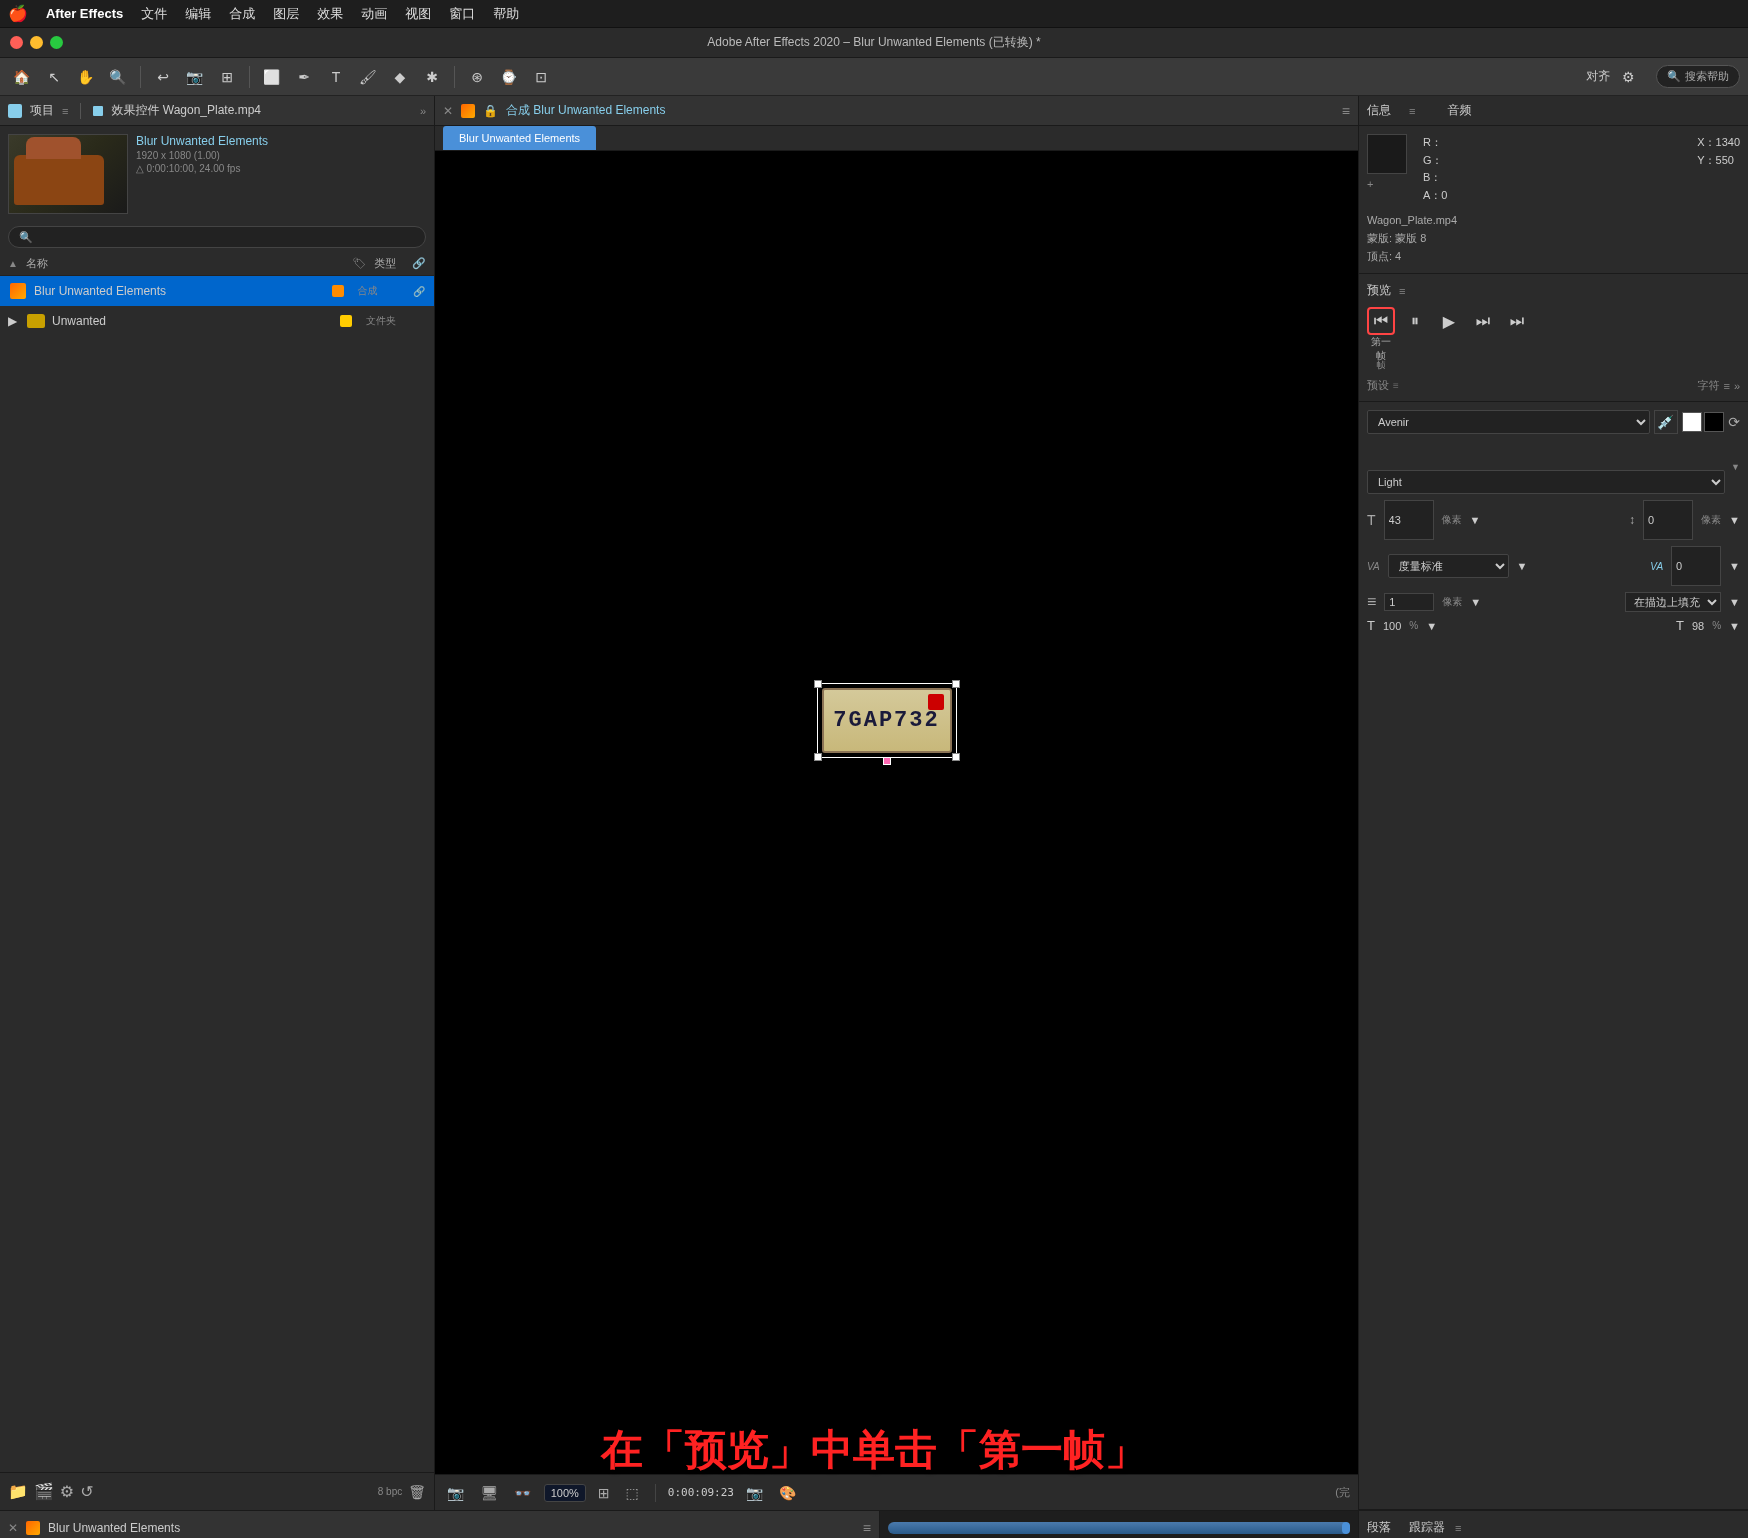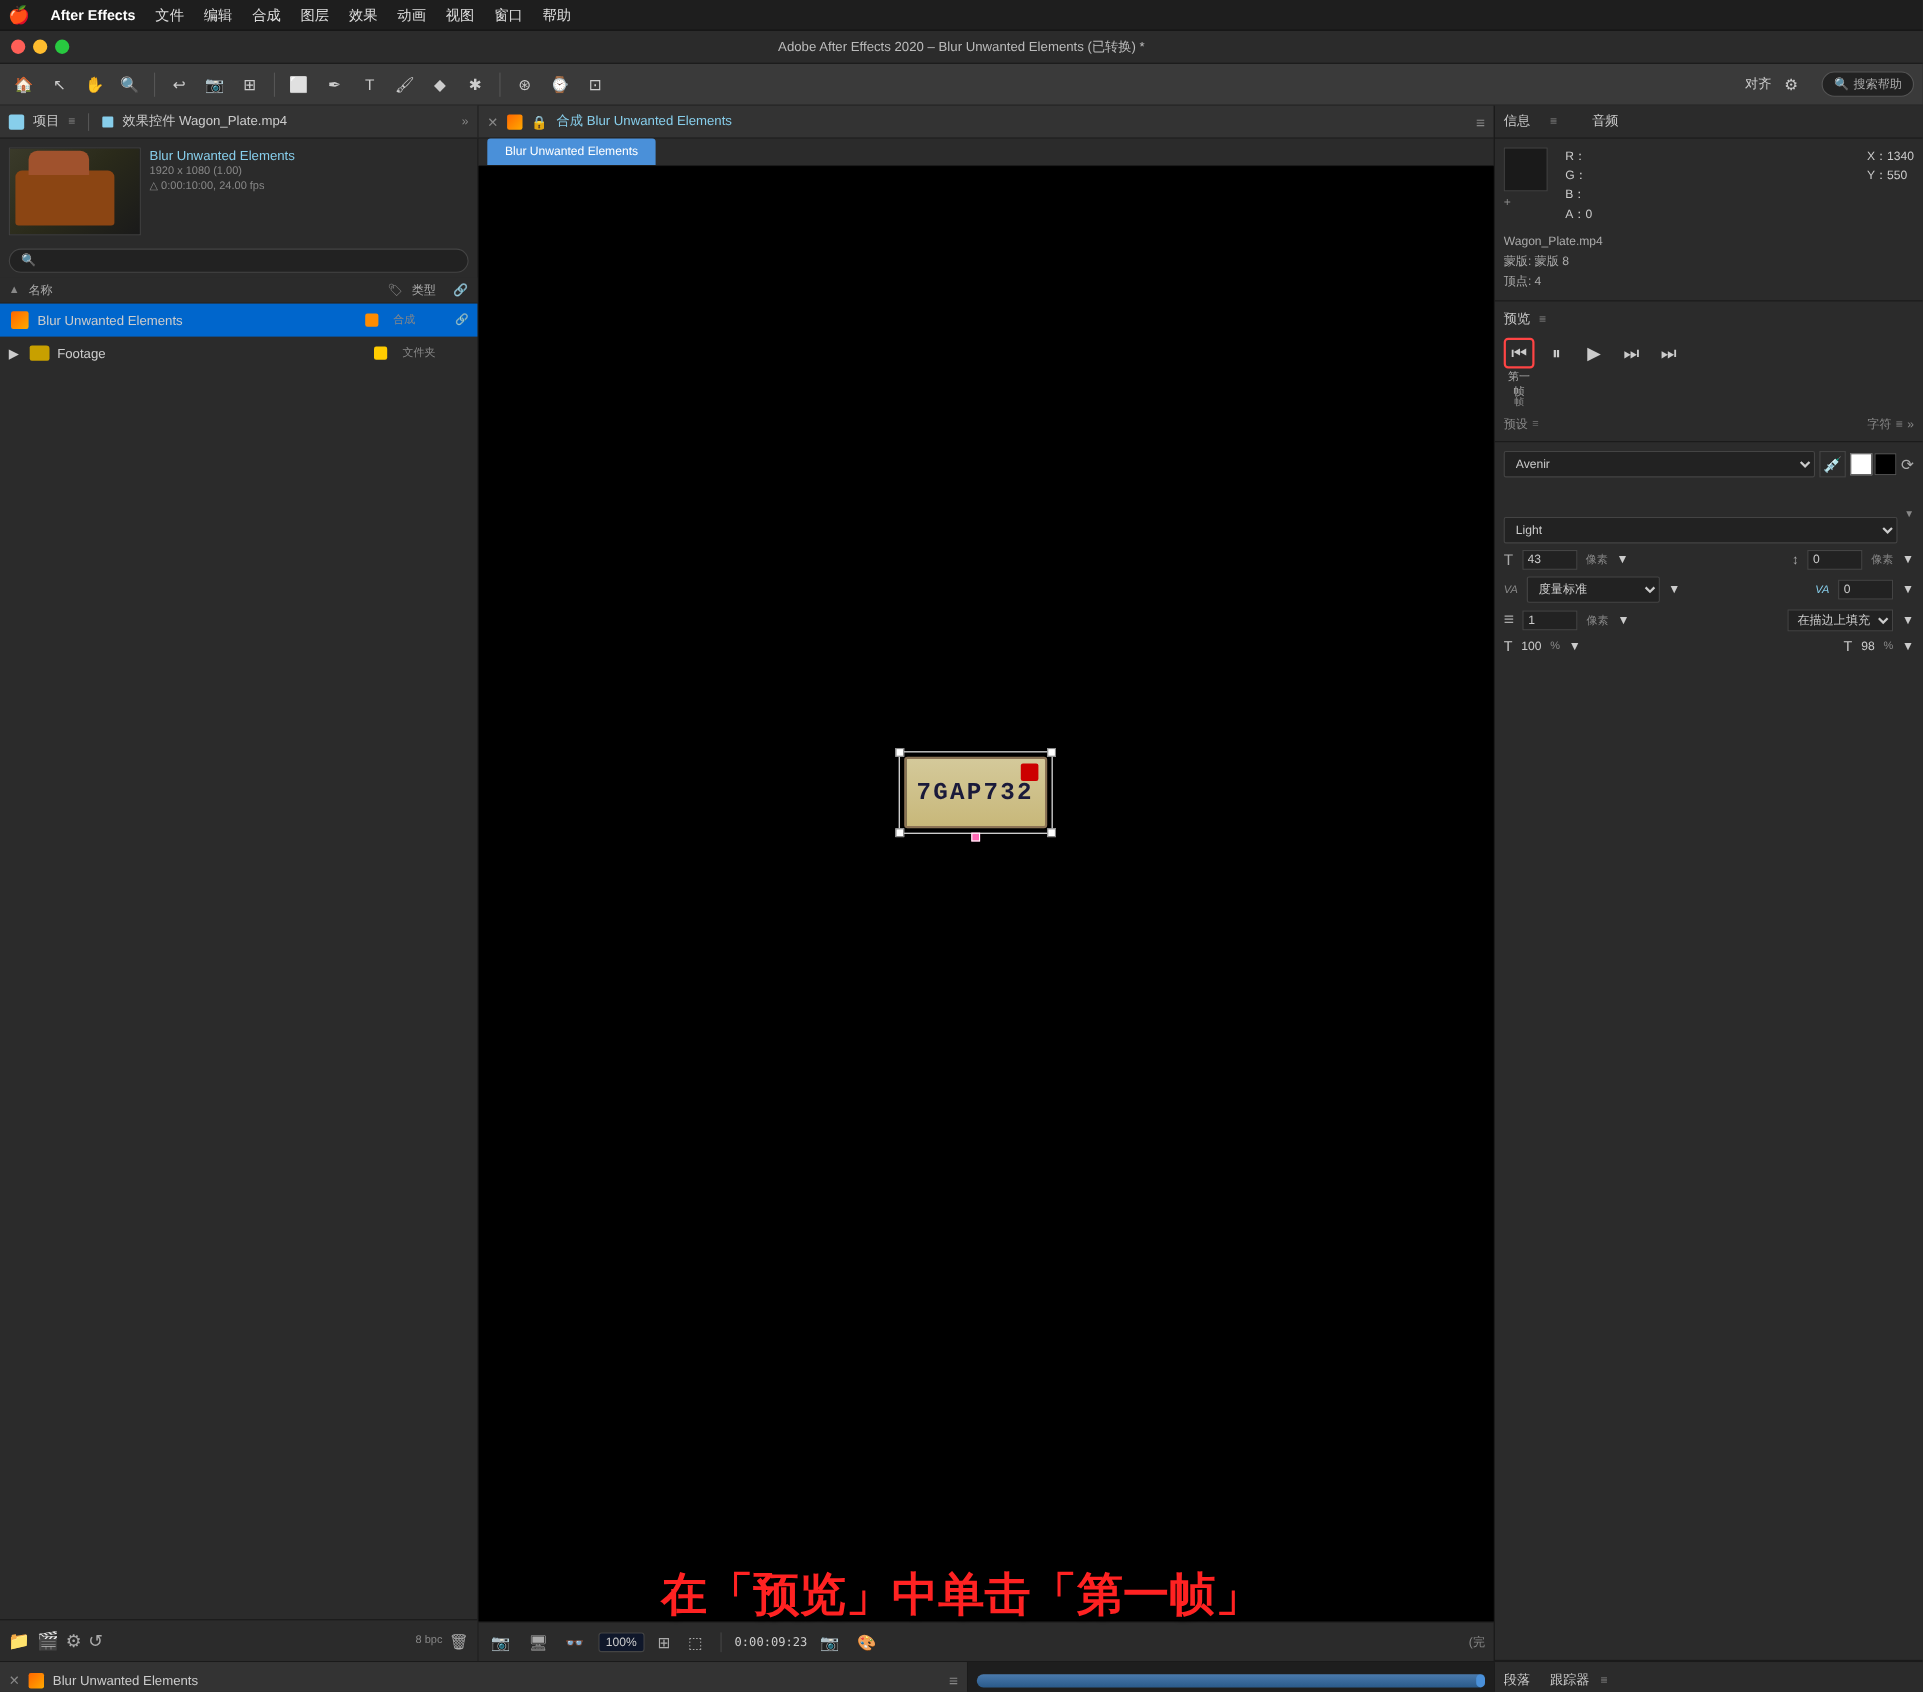--- a/index.html
+++ b/index.html
@@ -474,21 +474,21 @@
       gap: 8px;
       margin-bottom: 6px;
       font-size: 11px;
       color: #ccc;
     }
     .size-input {
       width: 50px;
       background: #222;
       border: 1px solid #444;
       color: #ccc;
-      padding: 2px 4px;
+      padding: 13px 4px;
       font-size: 11px;
     }
     .size-unit { font-size: 10px; color: #888; }
     .size-icon { color: #aaa; font-size: 14px; cursor: pointer; }
 
     .tracking-row {
       display: flex;
       align-items: center;
       gap: 8px;
       margin-bottom: 6px;
@@ -724,21 +724,21 @@
       <span class="list-item-name">Blur Unwanted Elements</span>
       <div class="list-item-badge-colored badge-orange"></div>
       <span class="list-item-badge">合成</span>
       <span class="link-icon">🔗</span>
     </div>
     <div class="list-item">
       <div style="width:12px;">▶</div>
       <div class="list-item-icon icon-folder">
         <div class="icon-folder-inner"></div>
       </div>
-      <span class="list-item-name">Footage</span>
+      <span class="list-item-name">Unwanted</span>
       <div class="list-item-badge-colored badge-yellow"></div>
       <span class="list-item-badge">文件夹</span>
     </div>
 
     <div style="flex:1;"></div>
 
     <div class="left-panel-bottom">
       <span class="bottom-btn">📁</span>
       <span class="bottom-btn">🎬</span>
       <span class="bottom-btn">⚙</span>

